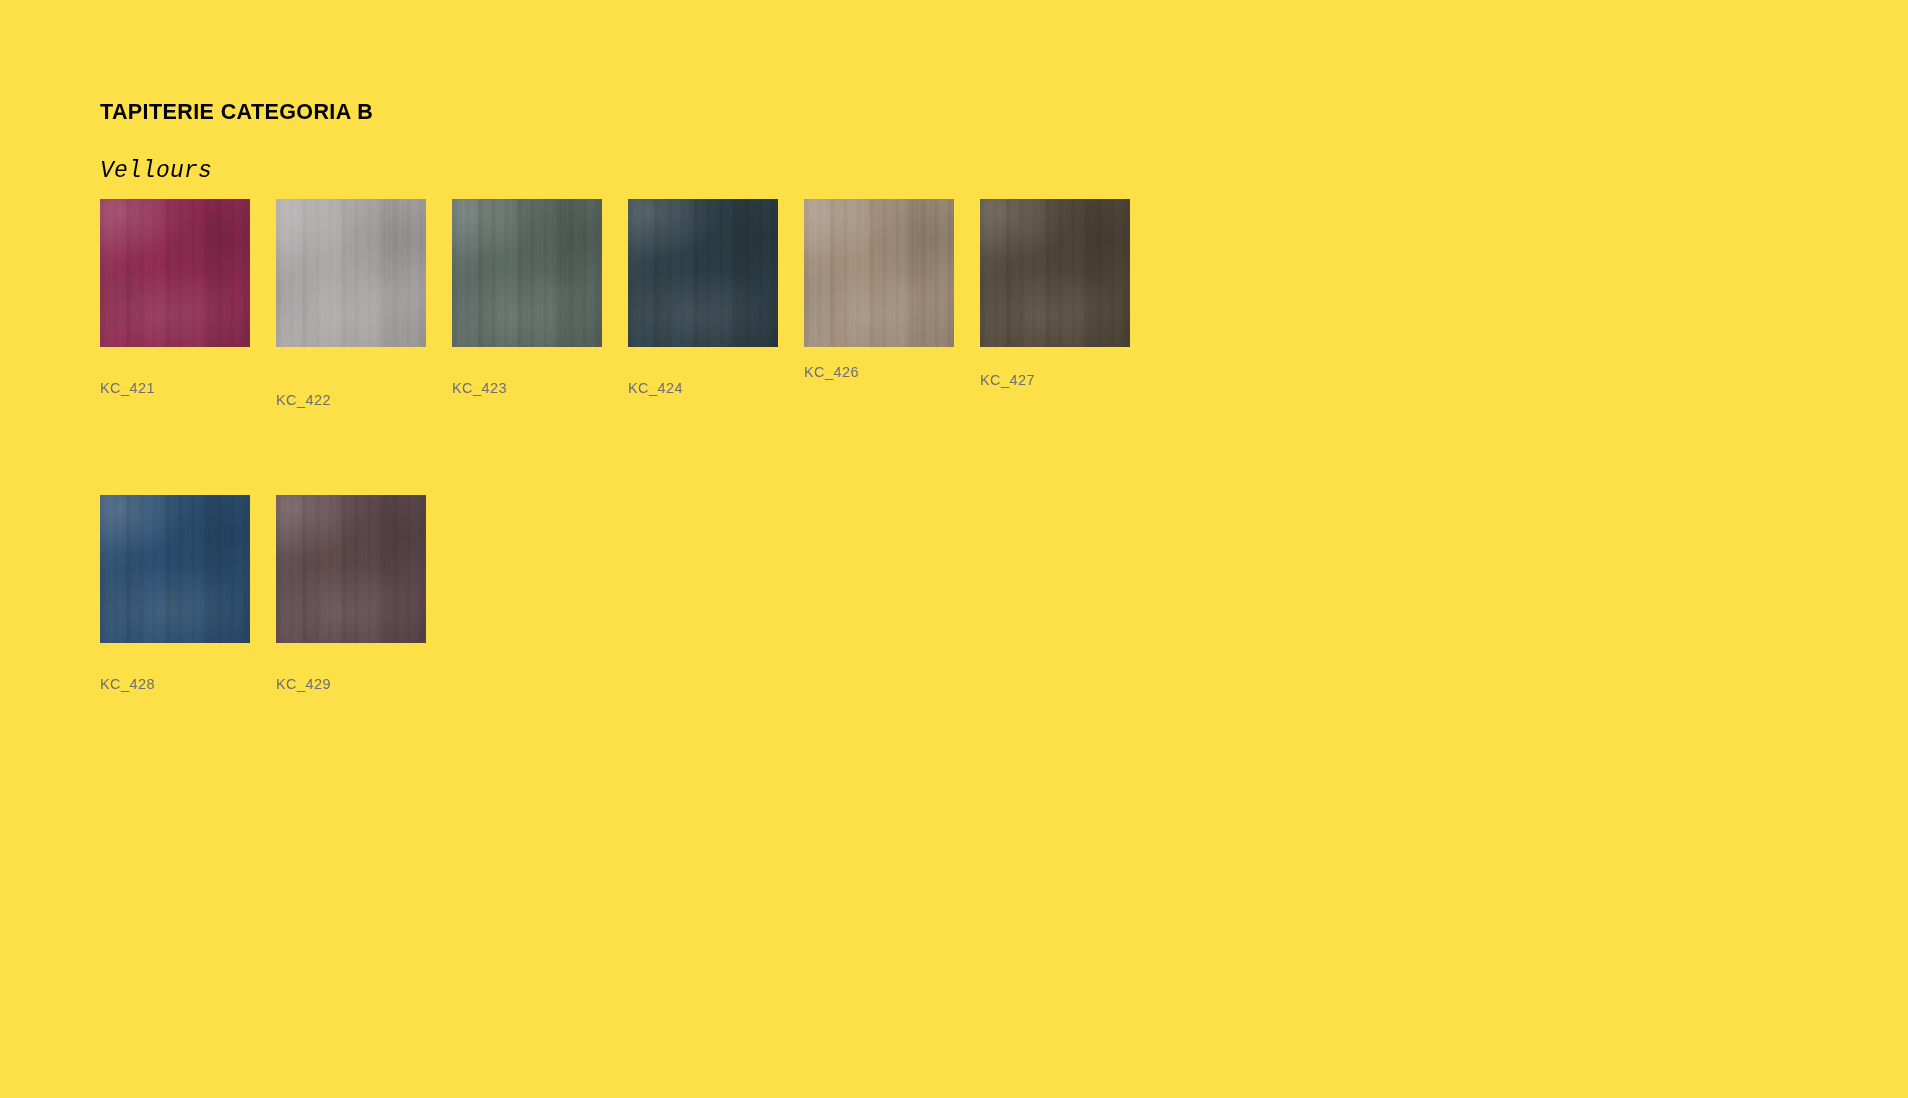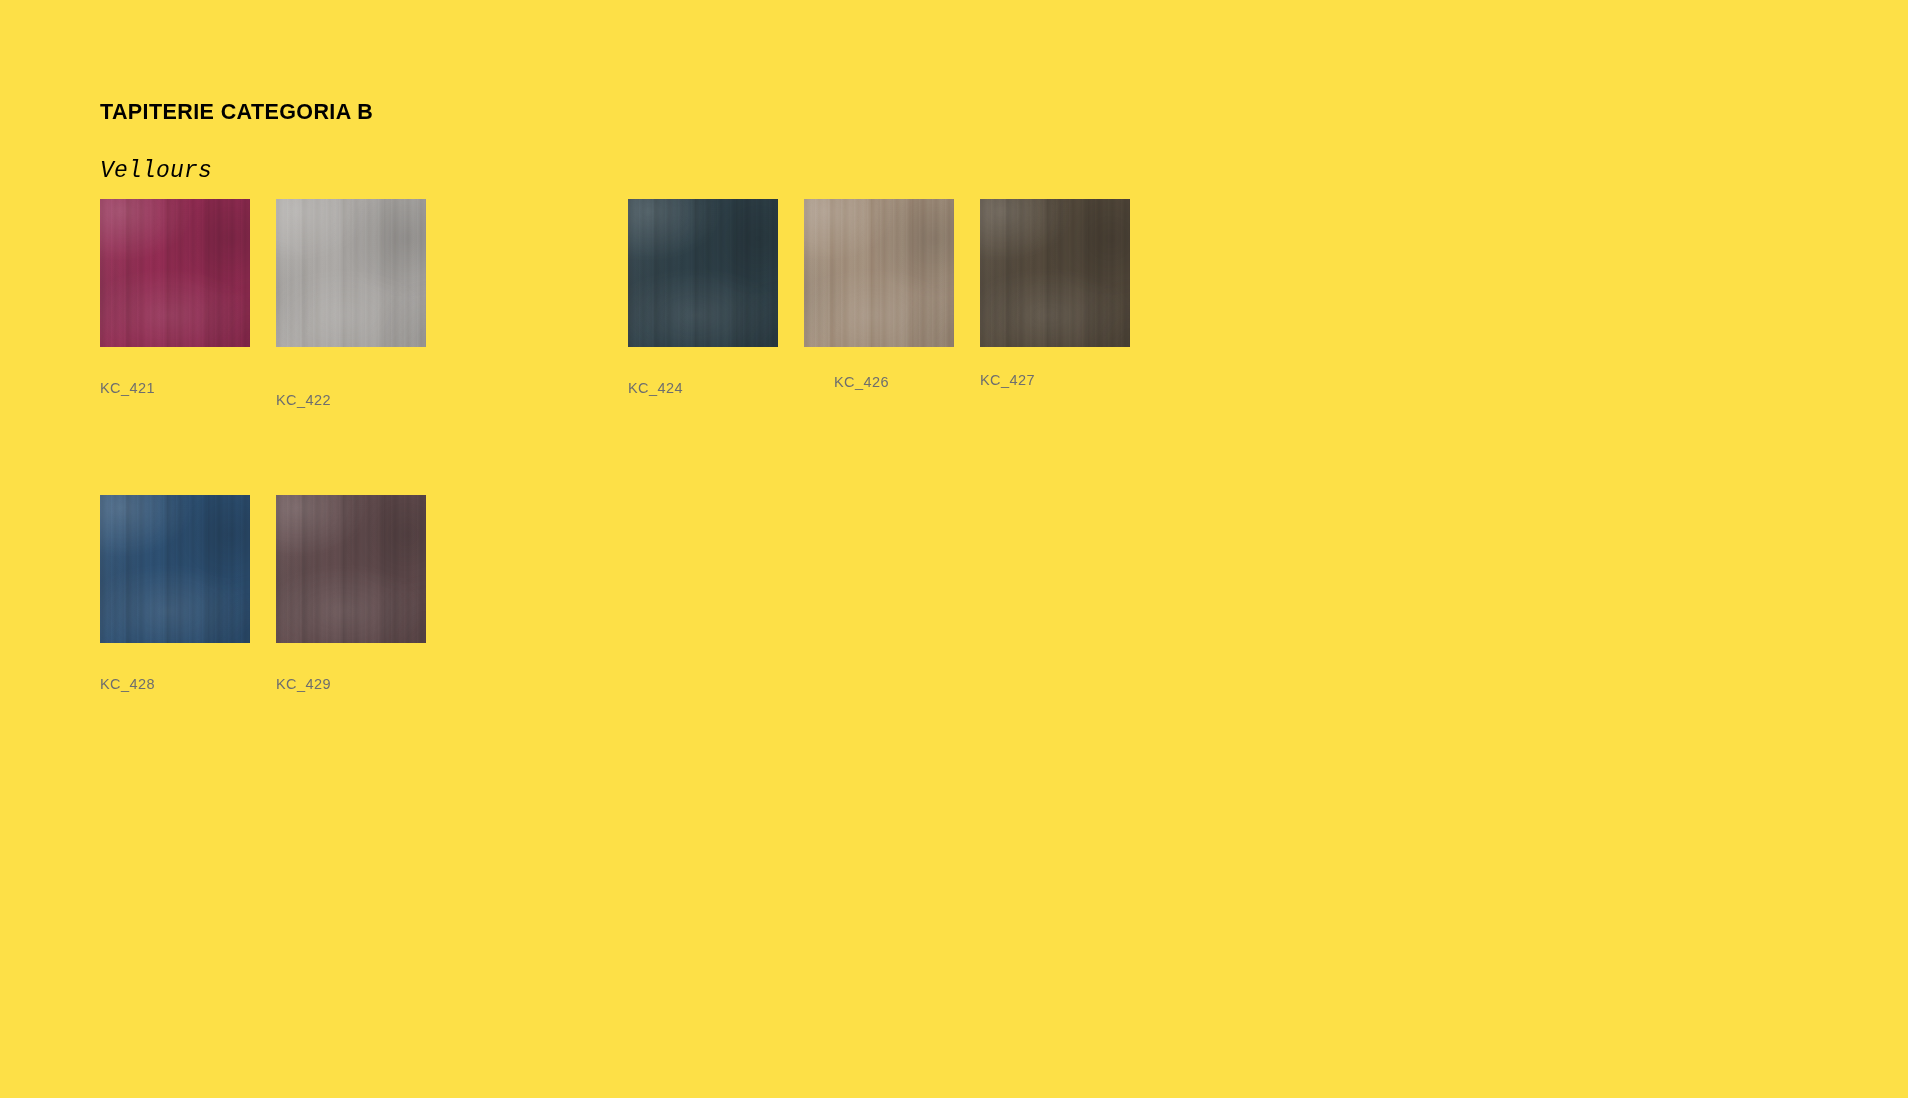--- a/index.html
+++ b/index.html
@@ -156,35 +156,43 @@
           <div class="swatch-label" style="color: rgb(110, 110, 110); top: 181px;">KC_421</div>
         </div>
         <div class="swatch-cell" style="left: 176px;">
           <div class="swatch-chip" title="warm light grey velvet" style="background: rgb(169, 166, 163); width: 150px; height: 148px;">
             <div class="blotch"></div>
             <div class="fibres"></div>
             <div class="sheen"></div>
           </div>
           <div class="swatch-label" style="color: rgb(110, 110, 110); top: 181px; margin-top: 12px;">KC_422</div>
         </div>
+        <div class="swatch-cell" style="left: 352px;">
+          <div class="swatch-chip" title="muted sage green velvet" style="background: rgb(89, 103, 95); width: 150px; height: 148px;">
+            <div class="blotch"></div>
+            <div class="fibres"></div>
+            <div class="sheen"></div>
+          </div>
+          <div class="swatch-label" style="color: rgb(110, 110, 110); top: 181px;">KC_423</div>
+        </div>
         <div class="swatch-cell" style="left: 528px;">
           <div class="swatch-chip" title="dark petrol slate velvet" style="background: rgb(44, 61, 69); width: 150px; height: 148px;">
             <div class="blotch"></div>
             <div class="fibres"></div>
             <div class="sheen"></div>
           </div>
           <div class="swatch-label" style="color: rgb(110, 110, 110); top: 181px;">KC_424</div>
         </div>
         <div class="swatch-cell" style="left: 704px;">
           <div class="swatch-chip" title="warm taupe beige velvet" style="background: rgb(160, 141, 122); width: 150px; height: 148px;">
             <div class="blotch"></div>
             <div class="fibres"></div>
             <div class="sheen"></div>
           </div>
-          <div class="swatch-label" style="color: rgb(110, 110, 110); top: 175px; margin-left: 30px;">KC_426</div>
+          <div class="swatch-label" style="color: rgb(110, 110, 110); top: 165px;">KC_426</div>
         </div>
         <div class="swatch-cell" style="left: 880px;">
           <div class="swatch-chip" title="dark bark brown velvet" style="background: rgb(80, 70, 57); width: 150px; height: 148px;">
             <div class="blotch"></div>
             <div class="fibres"></div>
             <div class="sheen"></div>
           </div>
           <div class="swatch-label" style="color: rgb(110, 110, 110); top: 165px; margin-top: 8px;">KC_427</div>
         </div>
       </div>

